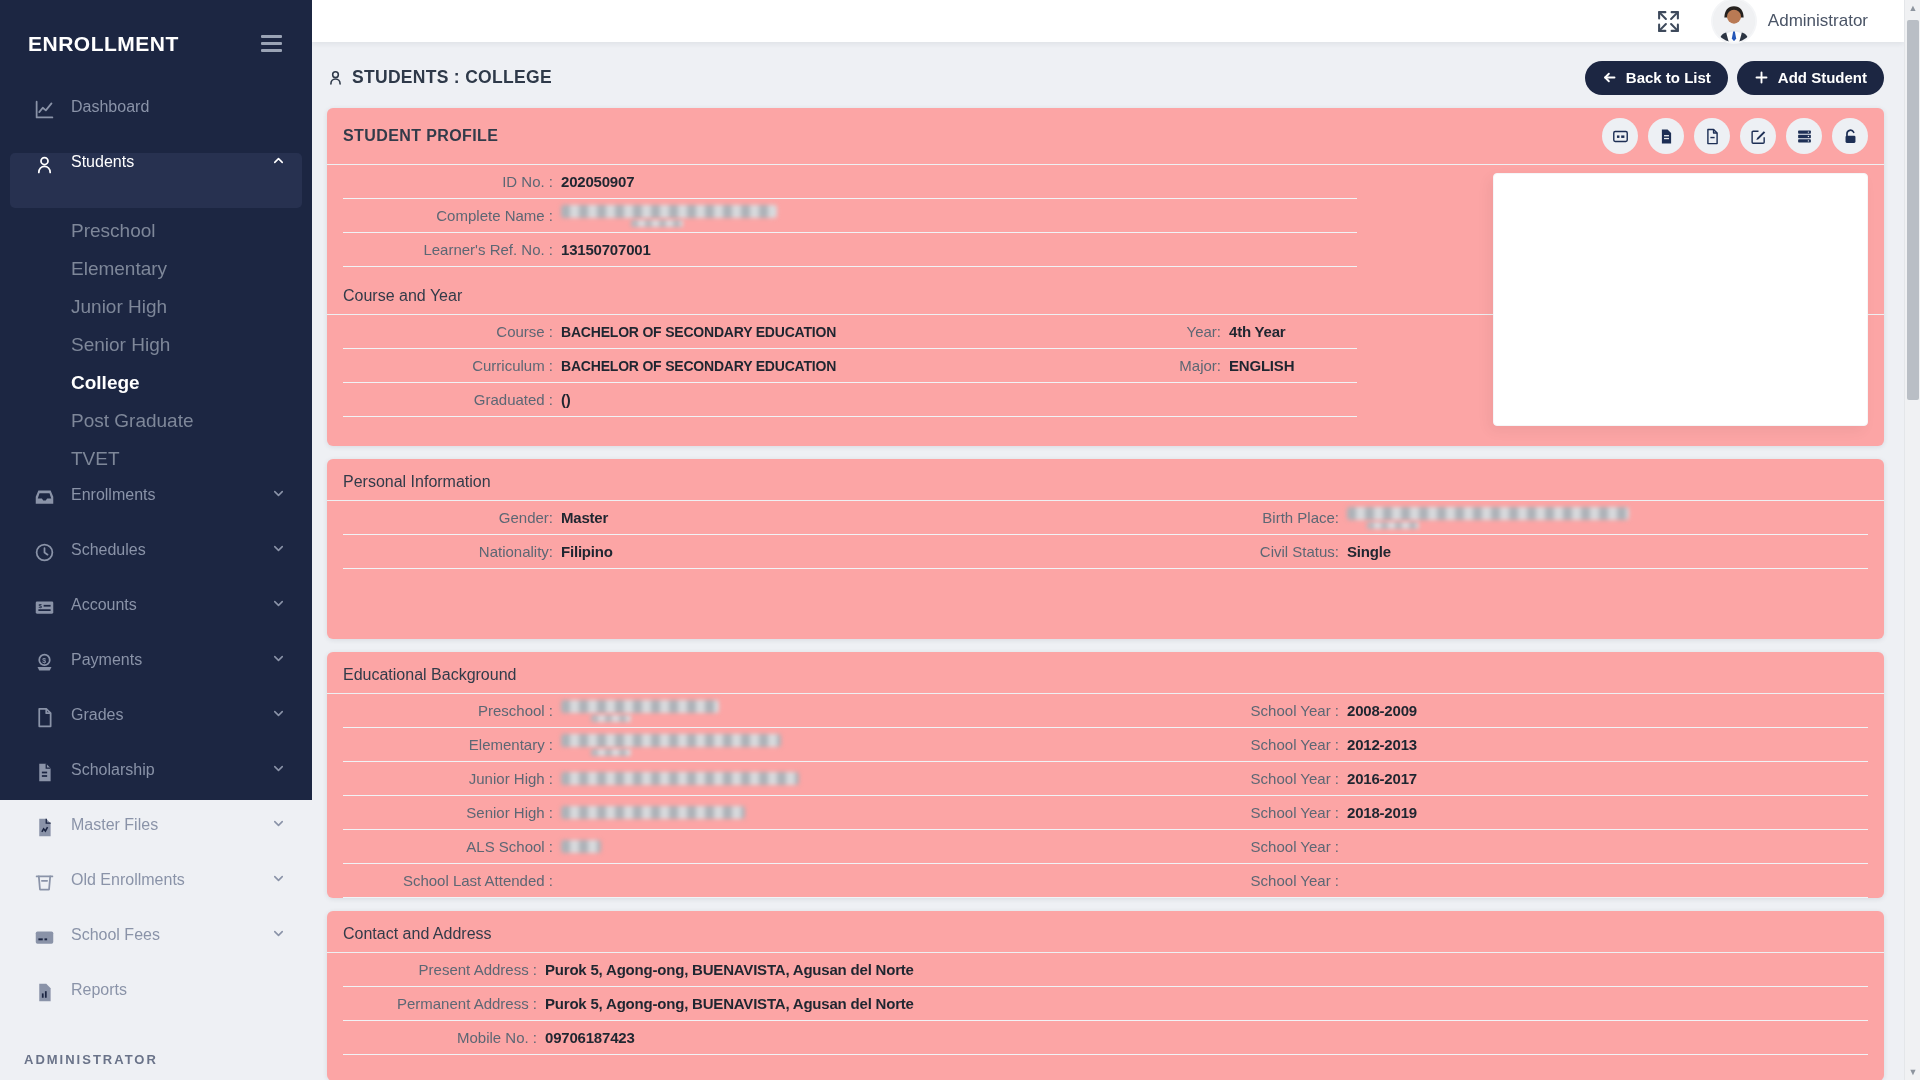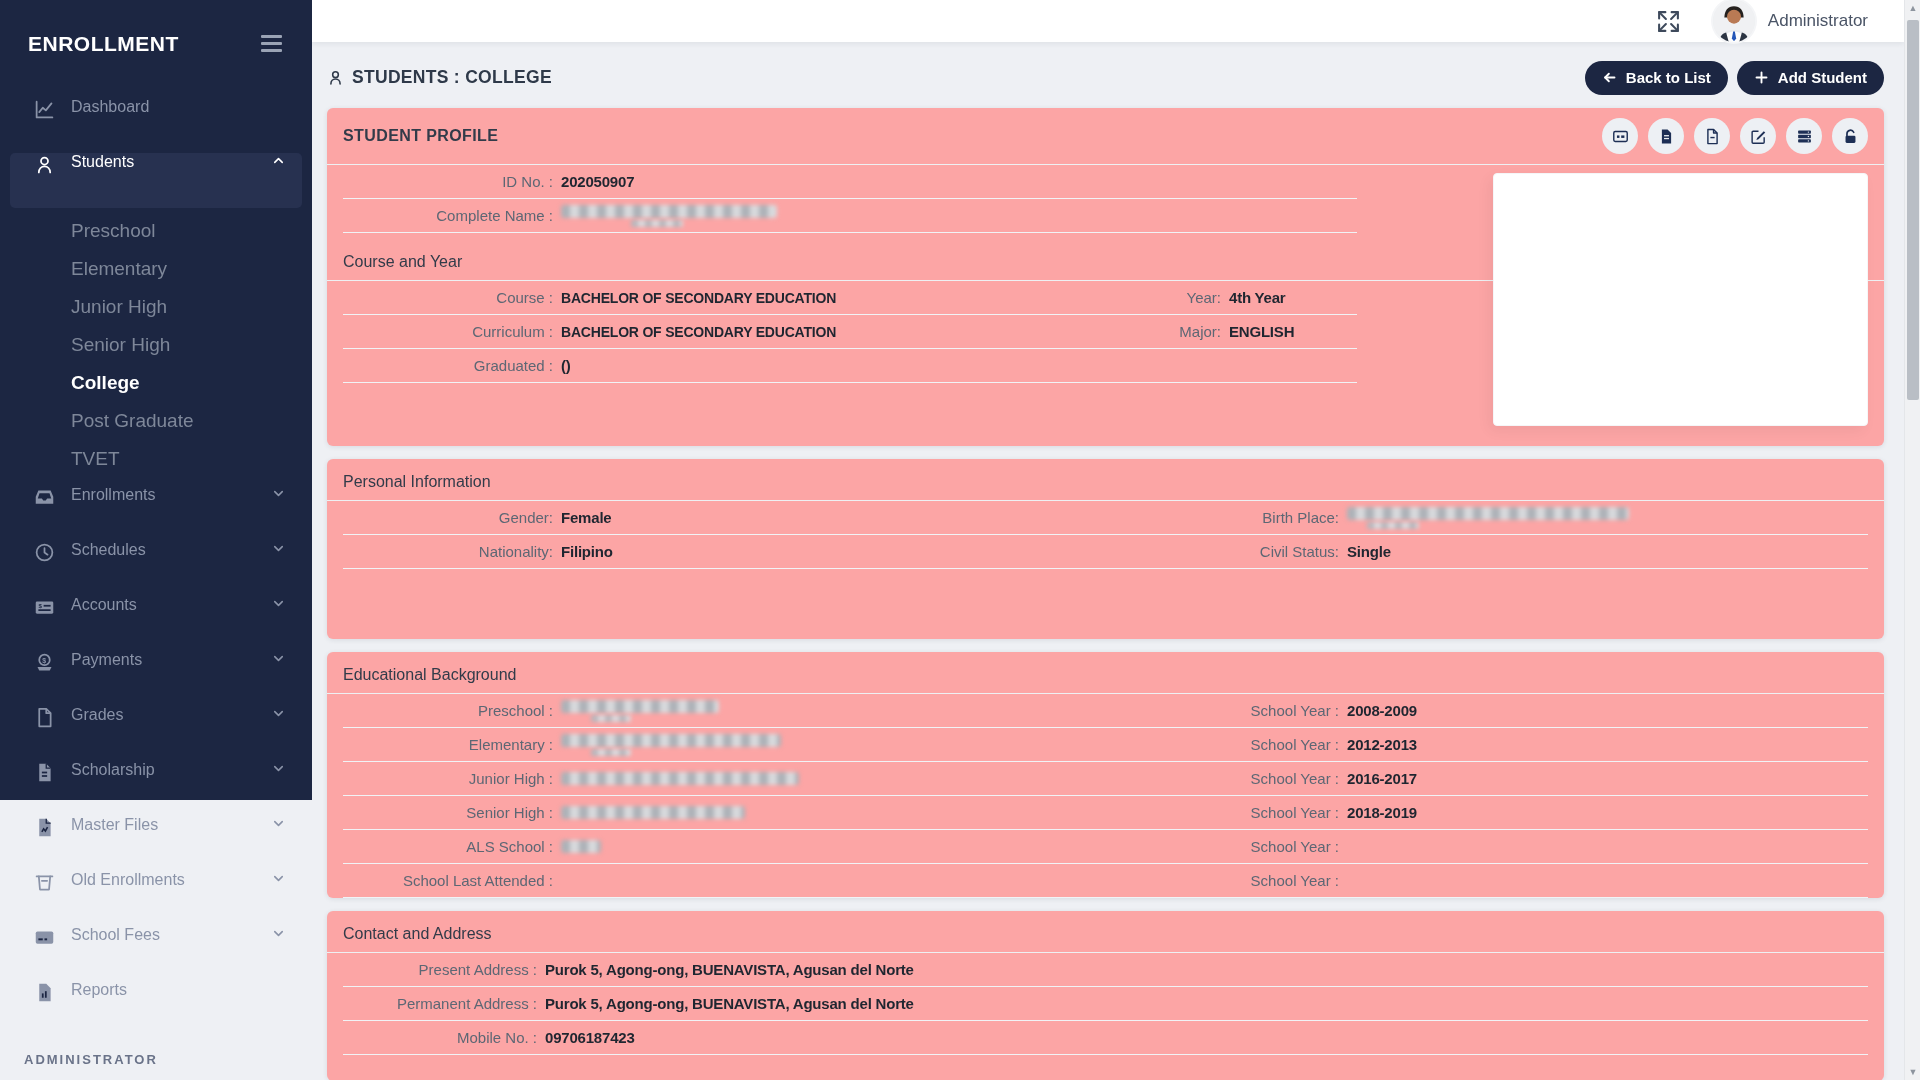--- a/index.html
+++ b/index.html
@@ -390,20 +390,24 @@
         <span class="lbl">ID No. :</span>
         <span class="val">202050907</span>
       </div>
       <div class="row2 narrow">
         <span class="lbl">Complete Name :</span>
         <span class="red-wrap">
             <span class="redacted" style="width:216px"></span>
             <span class="red-sub"></span>
           </span>
       </div>
+      <div class="row2 narrow">
+        <span class="lbl">Learner's Ref. No. :</span>
+        <span class="val">13150707001</span>
+      </div>
 
       <div class="sec-title" style="border-bottom:none; padding-bottom:0; margin-top:6px;">Course and Year</div>
       <div style="border-bottom:1px solid #eef0f3; margin-top:9px;"></div>
 
       <div class="row4">
         <span class="lbl">Course :</span>
         <span class="val" style="font-size:14px">BACHELOR OF SECONDARY EDUCATION</span>
         <span class="lbl">Year:</span>
         <span class="val">4th Year</span>
       </div>
@@ -420,21 +424,21 @@
           <span></span>
       </div>
 
       <div class="photo-box"></div>
     </section>
 
     <section class="card" style="height:180px">
       <div class="sec-title">Personal Information</div>
       <div class="row4 wide">
         <span class="lbl">Gender:</span>
-        <span class="val">Female</span>
+        <span class="val">Master</span>
         <span class="lbl">Birth Place:</span>
         <span class="red-wrap">
             <span class="redacted" style="width:282px"></span>
             <span class="red-sub" style="margin-left:20px"></span>
           </span>
       </div>
       <div class="row4 wide">
         <span class="lbl">Nationality:</span>
         <span class="val">Filipino</span>
         <span class="lbl">Civil Status:</span>

